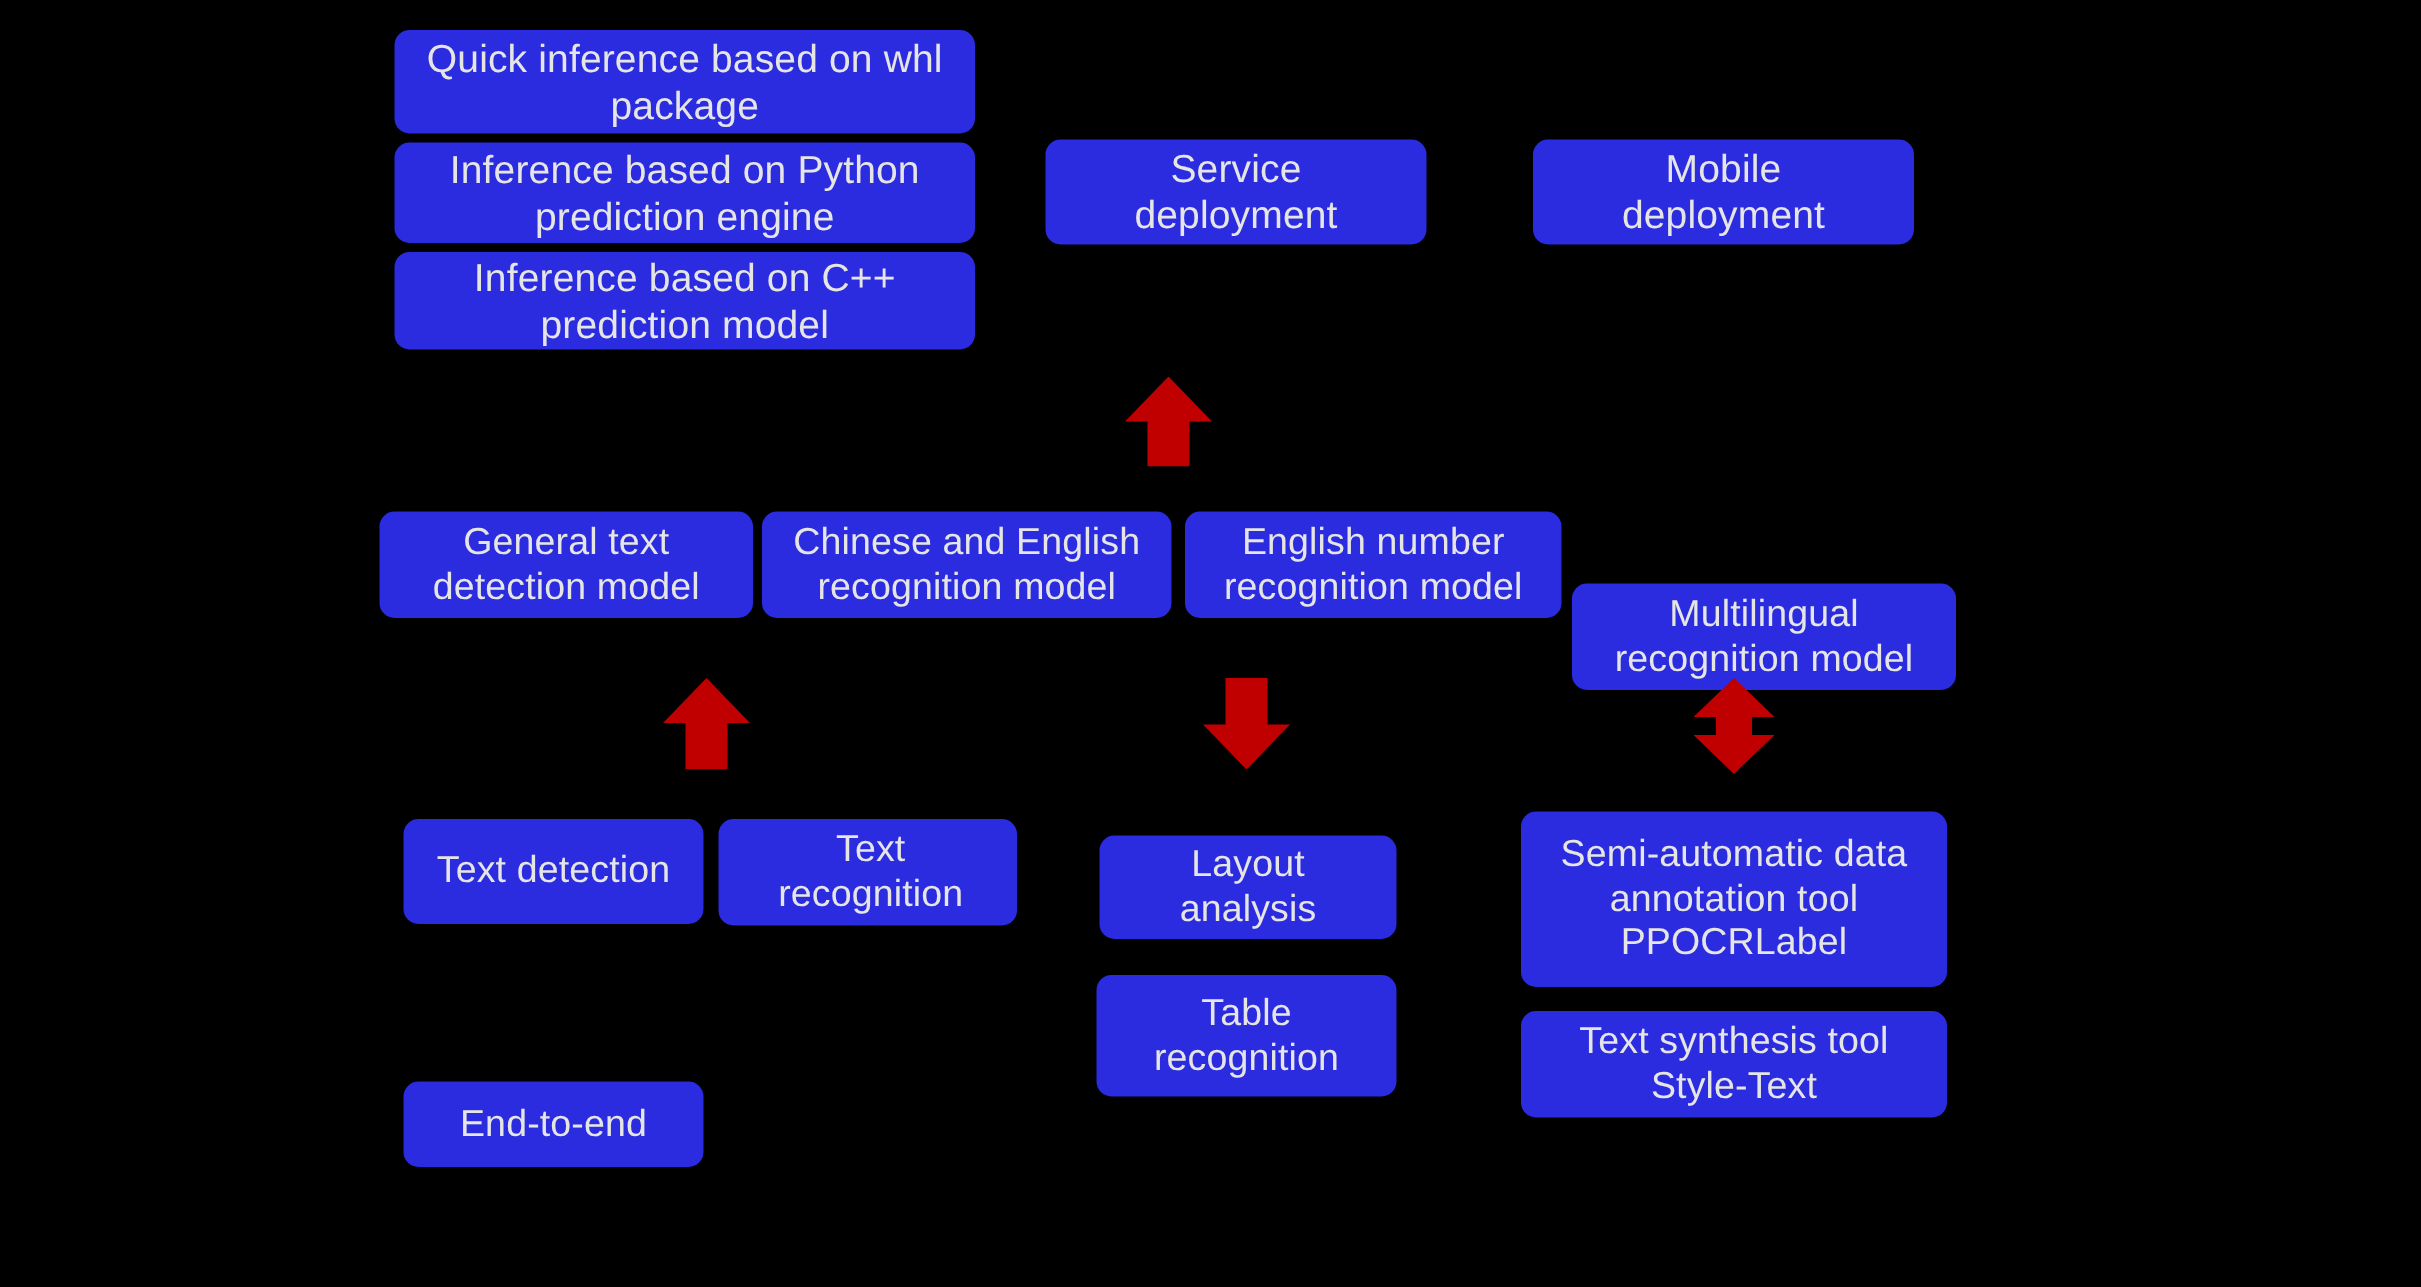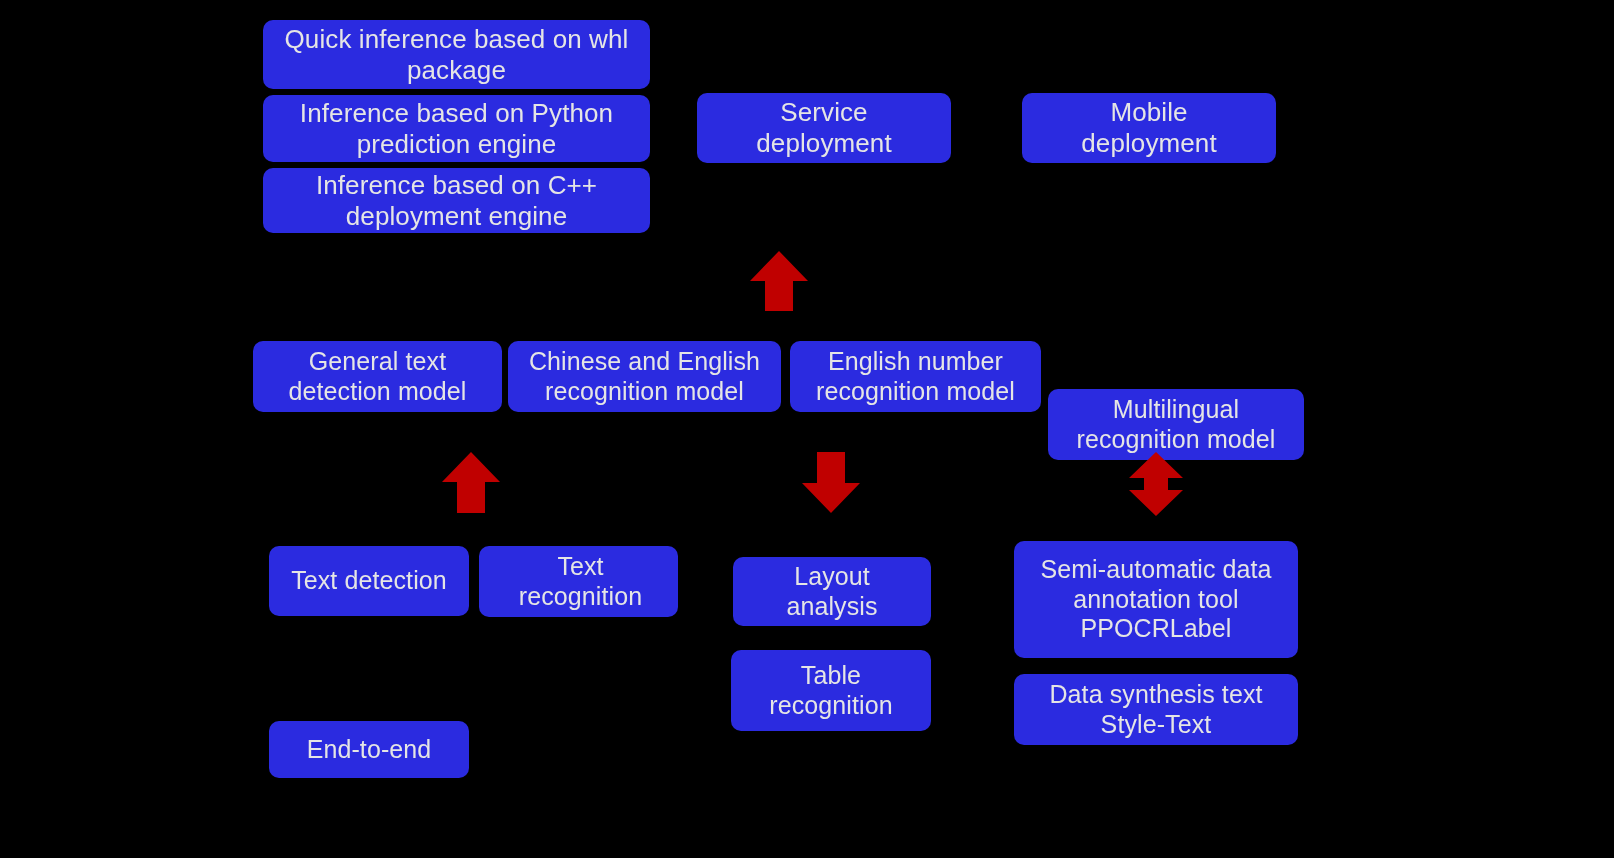--- a/index.html
+++ b/index.html
@@ -44,21 +44,21 @@
 
 <div id="canvas">
 
   <div class="box" style="left:263px; top:20px; width:387px; height:69px; font-size:26px;">Quick inference based on whl
 package</div>
 
   <div class="box" style="left:263px; top:95px; width:387px; height:67px; font-size:26px;">Inference based on Python
 prediction engine</div>
 
   <div class="box" style="left:263px; top:168px; width:387px; height:65px; font-size:26px;">Inference based on C++
-deployment engine</div>
+prediction model</div>
 
   <div class="box" style="left:697px; top:93px; width:254px; height:70px; font-size:26px;">Service
 deployment</div>
 
   <div class="box" style="left:1022px; top:93px; width:254px; height:70px; font-size:26px;">Mobile
 deployment</div>
 
   <span class="arrow" style="left:750px; top:251px; width:58px; height:60px;">
     <svg viewBox="0 0 58 60" preserveAspectRatio="none" aria-hidden="true">
       <polygon points="29,0 58,30 43,30 43,60 15,60 15,30 0,30" fill="#C00000"></polygon>
@@ -105,16 +105,16 @@
   <div class="box" style="left:733px; top:557px; width:198px; height:69px;">Layout
 analysis</div>
 
   <div class="box" style="left:731px; top:650px; width:200px; height:81px;">Table
 recognition</div>
 
   <div class="box" style="left:1014px; top:541px; width:284px; height:117px;">Semi-automatic data
 annotation tool
 PPOCRLabel</div>
 
-  <div class="box" style="left:1014px; top:674px; width:284px; height:71px;">Data synthesis text
+  <div class="box" style="left:1014px; top:674px; width:284px; height:71px;">Text synthesis tool
 Style-Text</div>
 
 </div>
 
 </body></html>

